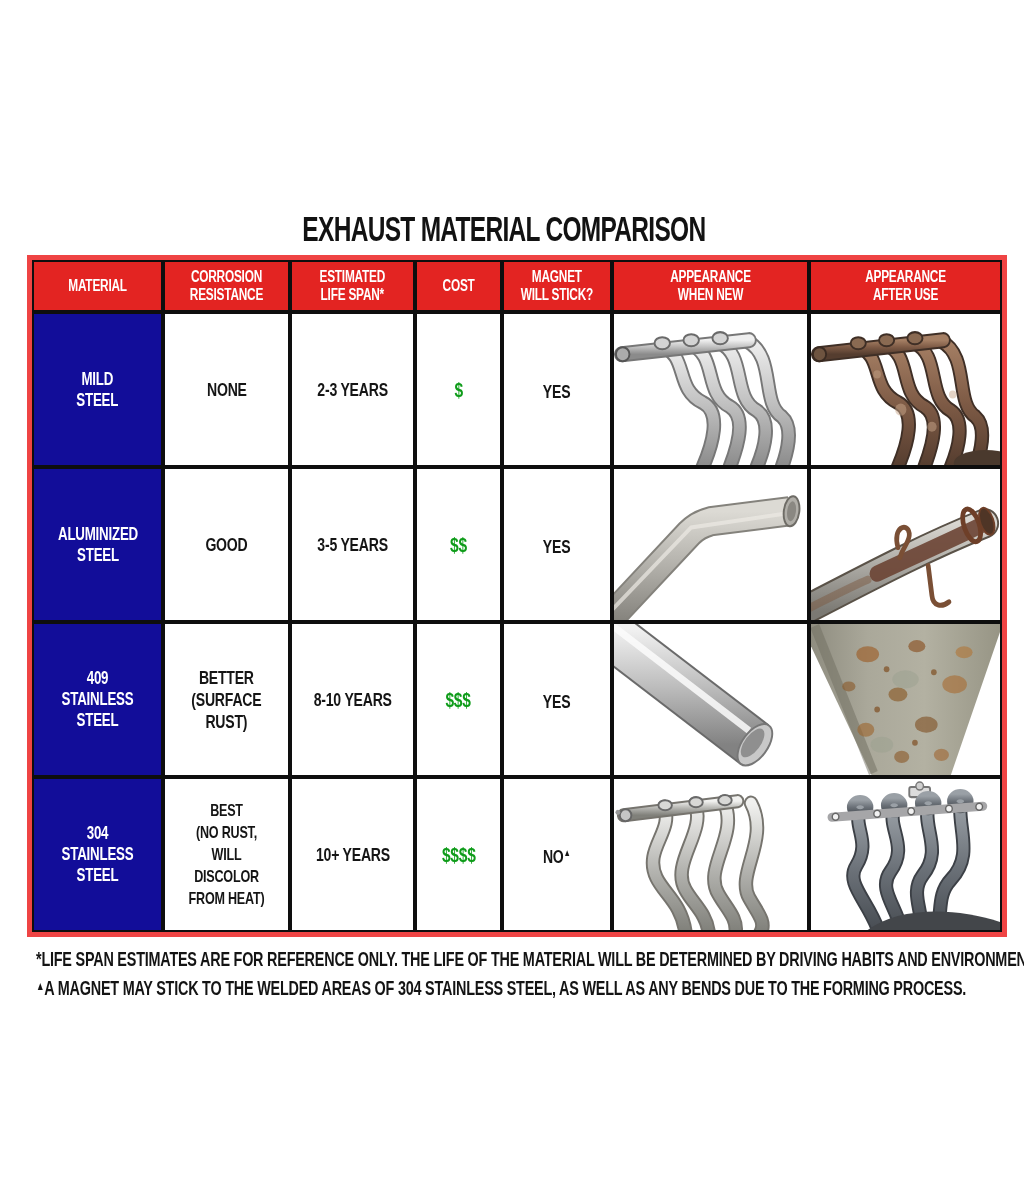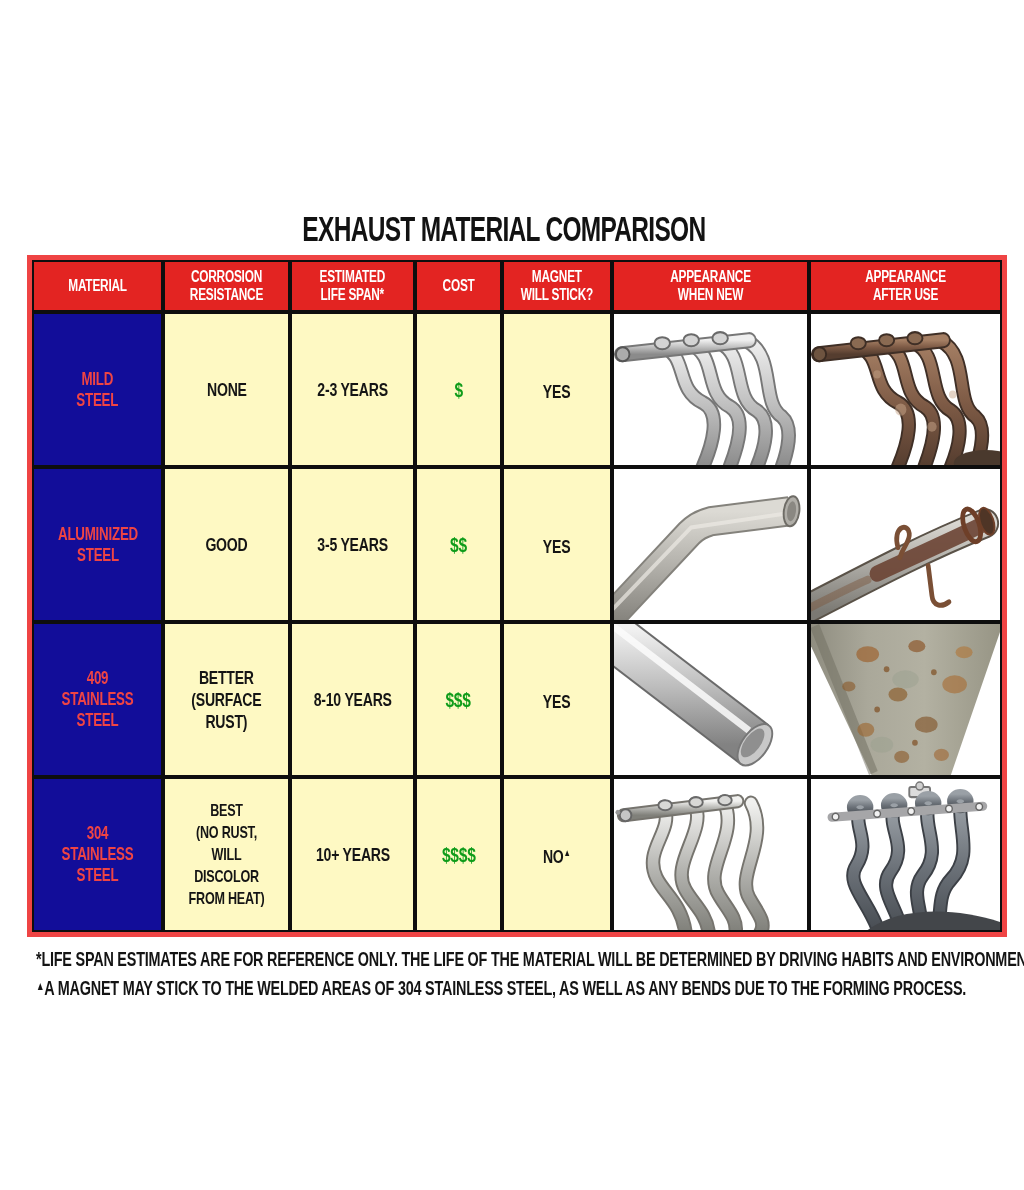--- a/index.html
+++ b/index.html
@@ -19,22 +19,22 @@
 
   table#cmp{
     position:absolute;left:27px;top:255px;width:970px;
     border-collapse:separate;border-spacing:0;table-layout:fixed;
     border:5px solid #ef4444;background:#0e0e0e;
   }
   #cmp th,#cmp td{border:2px solid #0e0e0e;text-align:center;vertical-align:middle;padding:0;}
   #cmp th{
     background:#e32422;color:#ffffff;height:48px;font-size:16px;line-height:18px;font-weight:bold;
   }
-  #cmp td{background:#fef9c3;height:151px;font-size:19px;line-height:22px;}
-  #cmp td.material{background:#120d99;color:#ef4444;font-size:18px;line-height:21px;}
+  #cmp td{background:#ffffff;height:151px;font-size:19px;line-height:22px;}
+  #cmp td.material{background:#120d99;color:#ffffff;font-size:18px;line-height:21px;}
   #cmp td.cost{color:#0f9c1a;font-size:21px;}
   #cmp td.photo{padding:0;background:#ffffff;}
   #cmp td.photo svg{display:block;width:100%;height:151px;}
   sup.tri{font-size:10px;vertical-align:7px;letter-spacing:0;}
 
   #notes{position:absolute;left:36px;top:946px;font-size:20px;color:#141414;}
   #notes .line{height:27px;line-height:27px;}
   #notes sup{font-size:12px;vertical-align:5px;}
 </style>
 </head>

